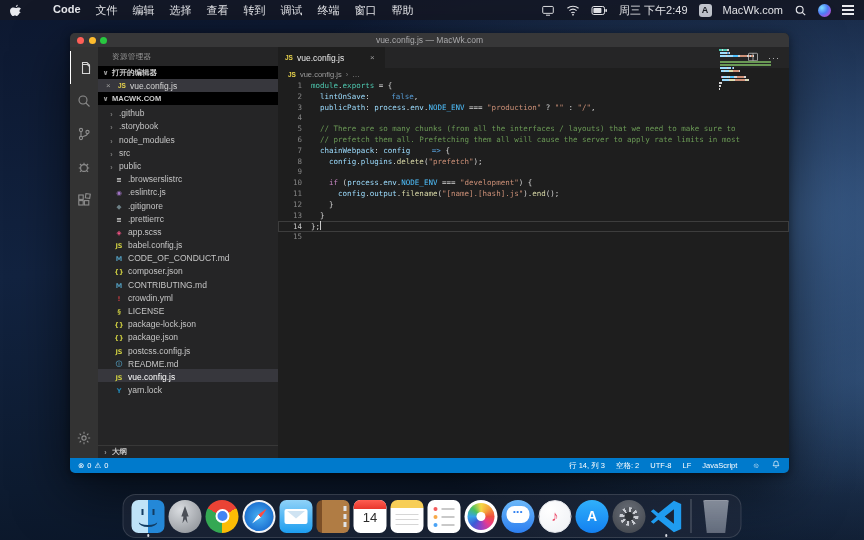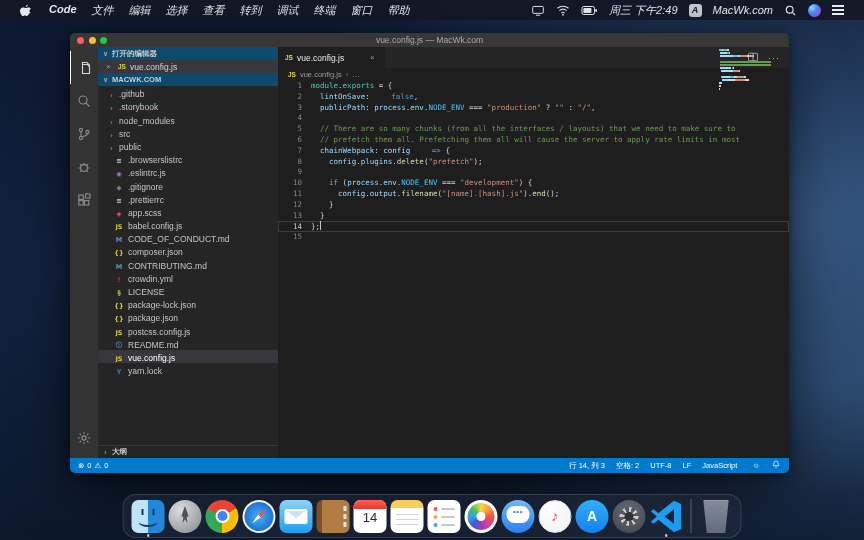--- a/index.html
+++ b/index.html
@@ -6,21 +6,21 @@
   html,body { width:864px; height:540px; overflow:hidden; }
   body { font-family:"Liberation Sans","DejaVu Sans",sans-serif; position:relative;
          background:
            radial-gradient(120% 95% at 88% 40%, rgba(62,98,144,.85) 0%, rgba(62,98,144,0) 55%),
            radial-gradient(90% 70% at 100% 70%, rgba(47,78,118,.7) 0%, rgba(47,78,118,0) 60%),
            linear-gradient(175deg,#0d1830 0%, #122340 45%, #0d1b30 80%, #0a1425 100%); }
 
   
   #menubar { position:absolute; left:0; top:0; width:864px; height:20px;
              background:rgba(20,24,38,.88); display:flex; align-items:center;
-             color:#e9eaee; font-size:11px; padding:0 20px; gap:18px;font-style:italic; }
+             color:#e9eaee; font-size:11px; padding:0 10px; gap:32px; }
   #menubar .apple svg { display:block; }
   #menu-items { display:flex; gap:15px; }
   #menu-items span { cursor:default; }
   #menu-items span:first-child { font-weight:bold; }
   #menu-status { margin-left:auto; display:flex; align-items:center; gap:11px; }
   .mb-ico svg { display:block; }
   #input-badge { background:#c7cbd4; color:#15181f; font-size:9px; font-weight:bold;
                  width:13px; height:13px; border-radius:3px; display:flex;
                  align-items:center; justify-content:center; }
   #siri-ico { width:13px; height:13px; border-radius:50%;
@@ -47,21 +47,21 @@
   .ab-item.active { opacity:1; border-left:1.5px solid #fff; }
   .ab-item svg { stroke:#d7d7d7; fill:none; stroke-width:1.1; }
   .ab-gear { position:absolute; bottom:4px; }
 
   
   .sidebar { width:180px; background:#252526; flex:none; position:relative;
              font-size:8.5px; color:#bfbfbf; overflow:hidden; }
   .sidebar-title { height:19px; line-height:19px; padding-left:14px; font-size:7.5px;
                    letter-spacing:.4px; color:#9d9d9d; }
   .section-header { height:13px; display:flex; align-items:center; gap:3px; padding-left:4px;
-                    font-size:7.5px; font-weight:bold; color:#cccccc; background:#0c4a6e; }
+                    font-size:7.5px; font-weight:bold; color:#cccccc; background:#000000; }
   .chev { color:#9a9a9a; font-size:7px; width:7px; text-align:center; }
   .open-editor-row { height:13px; display:flex; align-items:center; gap:4px; padding-left:8px;
                      background:#37373d; color:#d5d5d5; }
   .close-x { color:#9a9a9a; font-size:8px; width:8px; }
   .js-badge { color:#e8d44d; font-weight:bold; font-size:6.5px; }
   #file-tree { }
   .tree-row { height:13.2px; display:flex; align-items:flex-end; gap:4px; padding-left:16px; color:#c5c5c5; }
   .tree-row.folder { padding-left:10px; }
   .tree-row.selected { background:#37373d; color:#ffffff; }
   .tree-ico { font-size:6.5px; width:10px; text-align:center; font-weight:bold;
@@ -287,20 +287,21 @@
       </div>
       <div class="ab-item ab-gear">
         <svg width="16" height="16" viewBox="0 0 16 16">
             <circle cx="8" cy="8" r="2.1"></circle>
             <path d="M8 1.8v2M8 12.2v2M1.8 8h2M12.2 8h2M3.6 3.6l1.4 1.4M11 11l1.4 1.4M12.4 3.6 11 5M5 11l-1.4 1.4"></path>
           </svg>
       </div>
     </div>
 
     <div class="sidebar">
+      <div class="sidebar-title">资源管理器</div>
       <div class="section-header">
         <span class="chev">∨</span>
         <span>打开的编辑器</span>
       </div>
       <div class="open-editor-row">
         <span class="close-x">×</span>
         <span class="js-badge">JS</span>
         <span>vue.config.js</span>
       </div>
       <div class="section-header">

